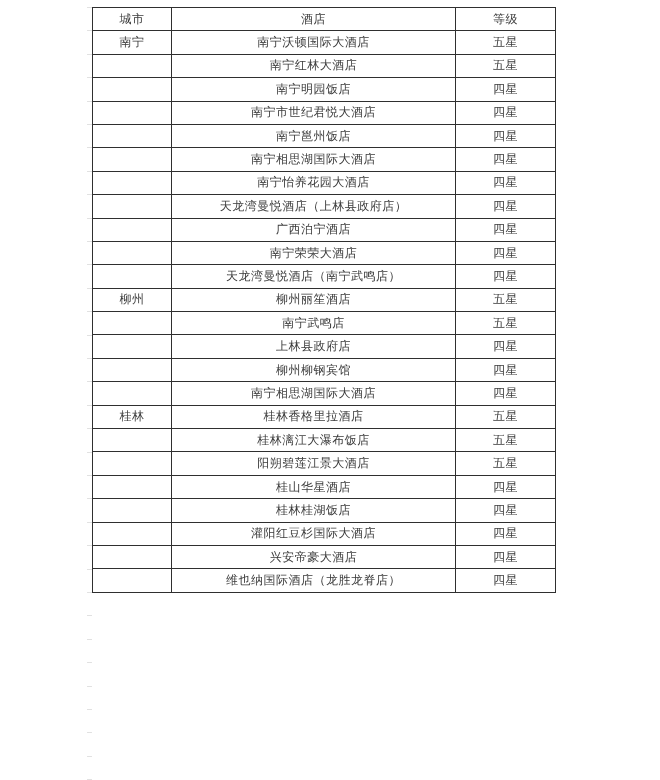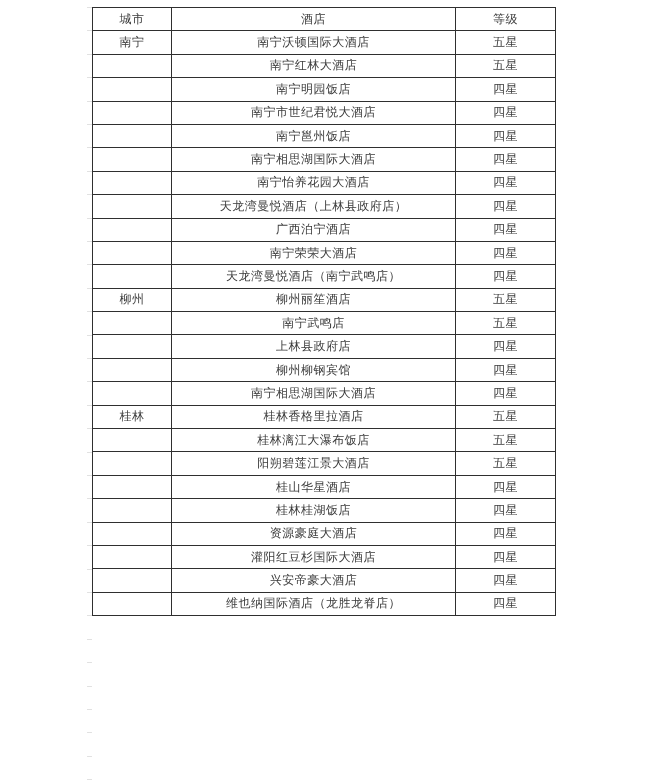--- a/index.html
+++ b/index.html
@@ -200,25 +200,20 @@
       <td>桂山华星酒店</td>
       <td>四星</td>
     </tr>
 
     <tr>
       <td></td>
       <td>桂林桂湖饭店</td>
       <td>四星</td>
     </tr>
 
-    <tr>
-      <td></td>
-      <td>资源豪庭大酒店</td>
-      <td>四星</td>
-    </tr>
 
     <tr>
       <td></td>
       <td>灌阳红豆杉国际大酒店</td>
       <td>四星</td>
     </tr>
 
     <tr>
       <td></td>
       <td>兴安帝豪大酒店</td>

